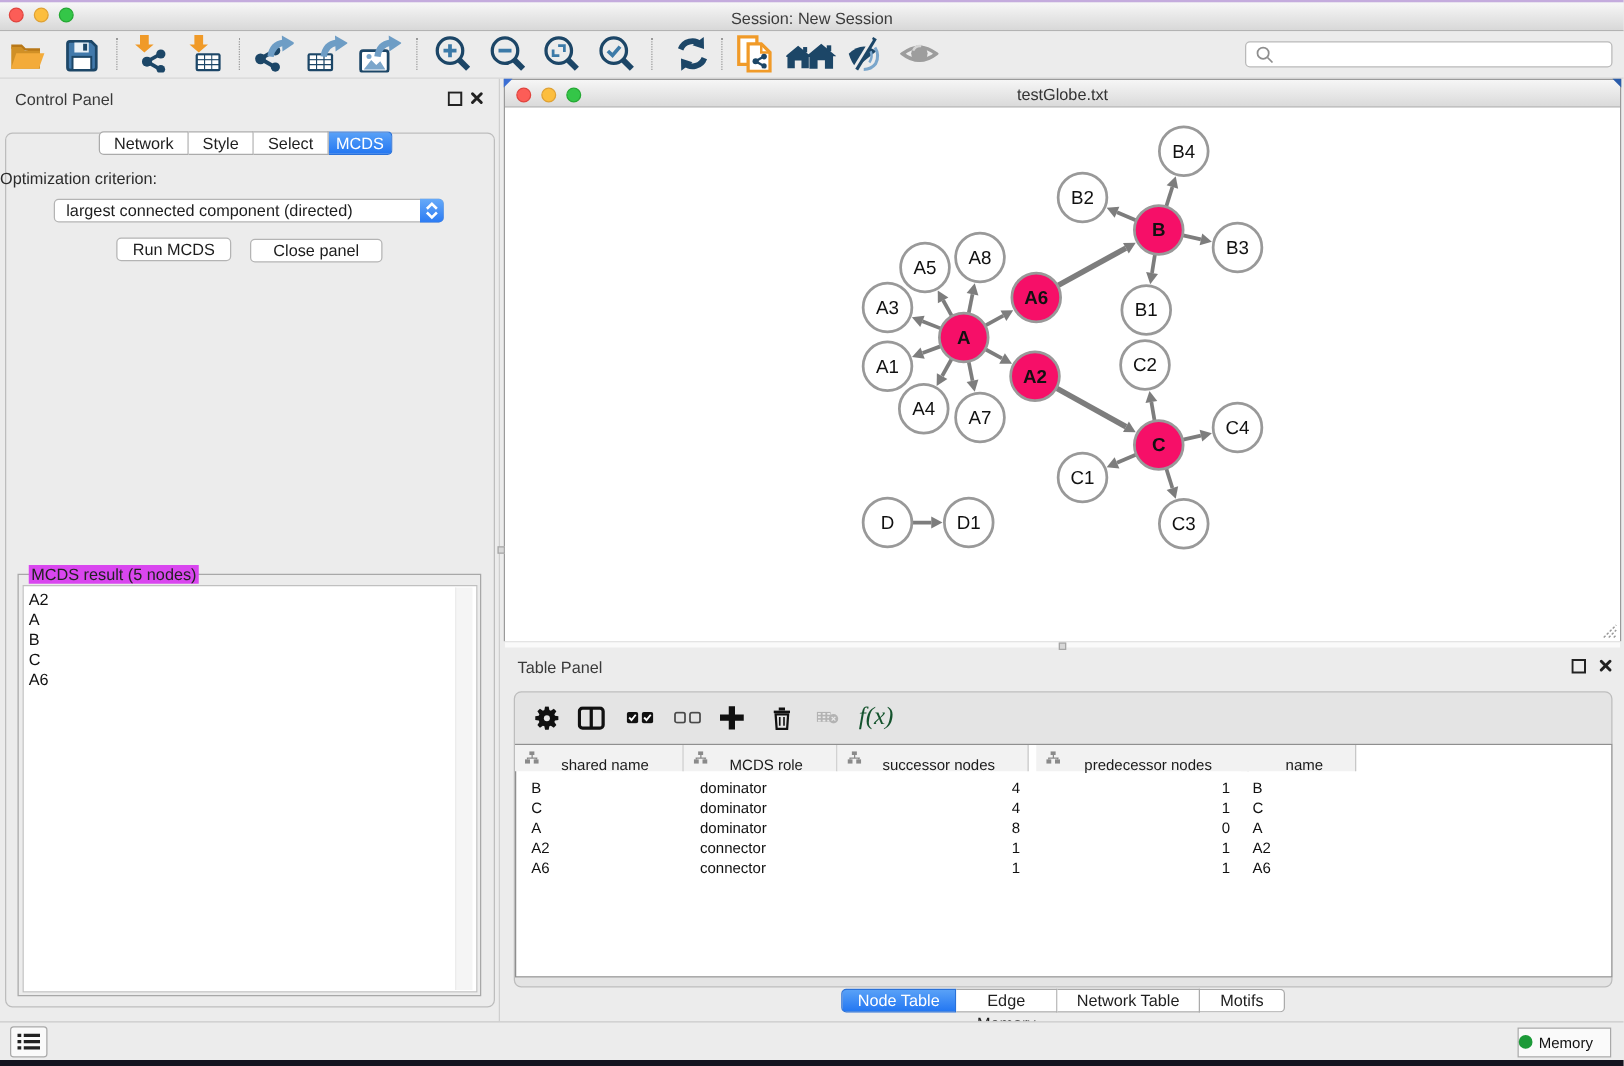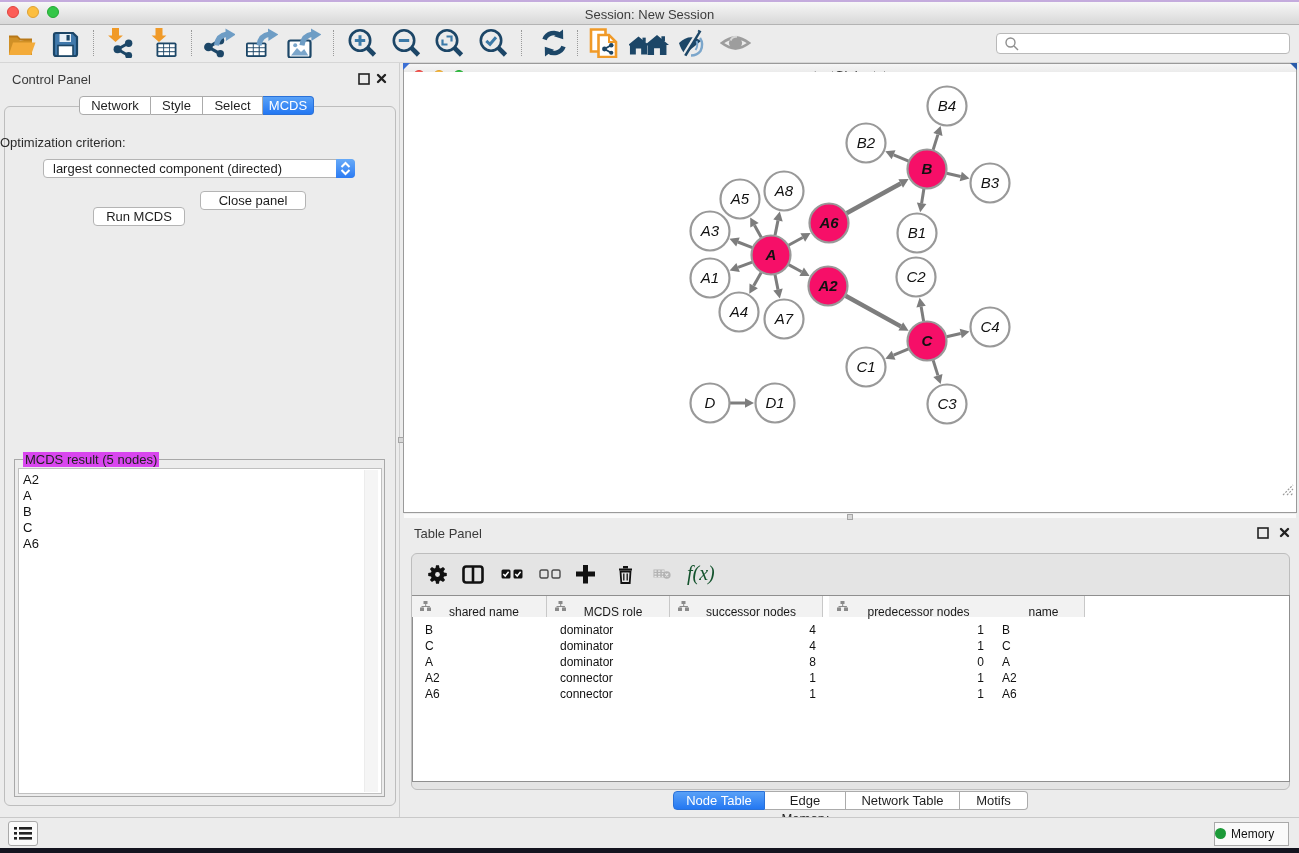--- a/index.html
+++ b/index.html
@@ -31,21 +31,21 @@
 #main { left:0; top:63px; width:1299px; height:754px; }
 #statusbar { left:0; top:817px; width:1299px; height:31px; background:#ececec;
   border-top:1px solid #c9c9c9; }
 #darkstrip { left:0; top:848px; width:1299px; height:5px; background:#14141f; }
 
 
 #cp { left:0; top:0; width:400px; height:754px; border-right:1px solid #cfcfcf; }
 #cp .hdr { position:absolute; left:12px; top:9px; font-size:13px; color:#3a3a3a; }
 #cpbox { position:absolute; left:4px; top:43px; width:392px; height:700px;
   border:1px solid #bdbdbd; border-radius:6px; }
-.tabrow { position:absolute; top:33px; left:79px; height:28px; display:flex; }
+.tabrow { position:absolute; top:33px; left:79px; height:28px; display:flex;align-items:flex-end; }
 .tab { height:19px; line-height:18px; font-size:13px; color:#1f1f1f; text-align:center;
   background:#fff; border:1px solid #ababab; border-left:none; }
 .tab.first { border-left:1px solid #ababab; border-radius:4px 0 0 4px; }
 .tab.last { border-radius:0 4px 4px 0; }
 .tab.sel { background:linear-gradient(#59a1f7,#2377f2); color:#fff; border-color:#2a71d8; }
 #optlabel { position:absolute; left:0; width:400px; top:72px; text-align:left;
   font-size:13px; color:#2b2b2b; }
 #dropdown { position:absolute; left:43px; top:96px; width:312px; height:19px;
   background:#fff; border:1px solid #b4b4b4; border-radius:4px; font-size:13px;
   line-height:17px; padding-left:9px; color:#1d1d1d; }
@@ -73,21 +73,21 @@
   background:#1c9a38; margin-right:5px; vertical-align:-1px; }
 
 
 #netwin { position:absolute; left:403px; top:0px; width:894px; height:450px;
   border:1px solid #9a9a9a; background:#fff;padding-left:42px; }
 #nw-title { position:absolute; left:0; top:0; width:100%; height:22px;
   background:linear-gradient(#f6f6f6,#dadada); border-bottom:1px solid #b0b0b0; }
 #nw-title .title { position:absolute; left:0; right:0; top:4px; text-align:center;
   font-size:13px; color:#333; }
 #nw-title .tl { top:6px; }
-#canvas { position:absolute; left:0; top:8px; width:892px; height:426px; background:#fff;font-style:italic; }
+#canvas { position:absolute; left:0; top:23px; width:892px; height:426px; background:#fff; }
 
 
 #tp { position:absolute; left:400px; top:456px; width:899px; height:361px; }
 #tp .hdr { position:absolute; left:14px; top:7px; font-size:13px; color:#3a3a3a; }
 #tpbox { position:absolute; left:11px; top:34px; width:879px; height:237px;
   background:#e4e4e4; border:1px solid #bdbdbd; border-radius:6px; }
 #tbl { position:absolute; left:0px; top:41px; width:878px; height:187px;
   background:#fff; border:1px solid #8f8f8f; }
 .th { position:absolute; top:0; height:21px; background:#f2f2f2;
   border-right:1px solid #c8c8c8; font-size:12px; color:#1a1a1a; text-align:center;
@@ -268,21 +268,21 @@
       <div class="tab" style="width:60px">Select</div>
       <div class="tab sel last" style="width:51px">MCDS</div>
     </div>
     <div id="optlabel">Optimization criterion:</div>
     <div id="dropdown">largest connected component (directed)
       <div id="dropstep"><svg width="19" height="19" viewBox="0 0 19 19">
             <path d="M5.5 8 L9.5 4 L13.5 8" fill="none" stroke="#fff" stroke-width="2"></path>
             <path d="M5.5 11 L9.5 15 L13.5 11" fill="none" stroke="#fff" stroke-width="2"></path>
           </svg></div>
     </div>
-    <div class="btn" style="left:93px;top:144px;width:92px">Run MCDS</div>
+    <div class="btn" style="left:93px;top:127px;width:92px">Run MCDS</div>
     <div class="btn" style="left:200px;top:128px;width:106px">Close panel</div>
     <div id="fieldset">
       <div class="legend">MCDS result (5 nodes)</div>
       <div id="mcdslist">
         <div>A2</div>
           <div>A</div>
           <div>B</div>
           <div>C</div>
           <div>A6</div>
         <span id="mcdsscroll"></span>

